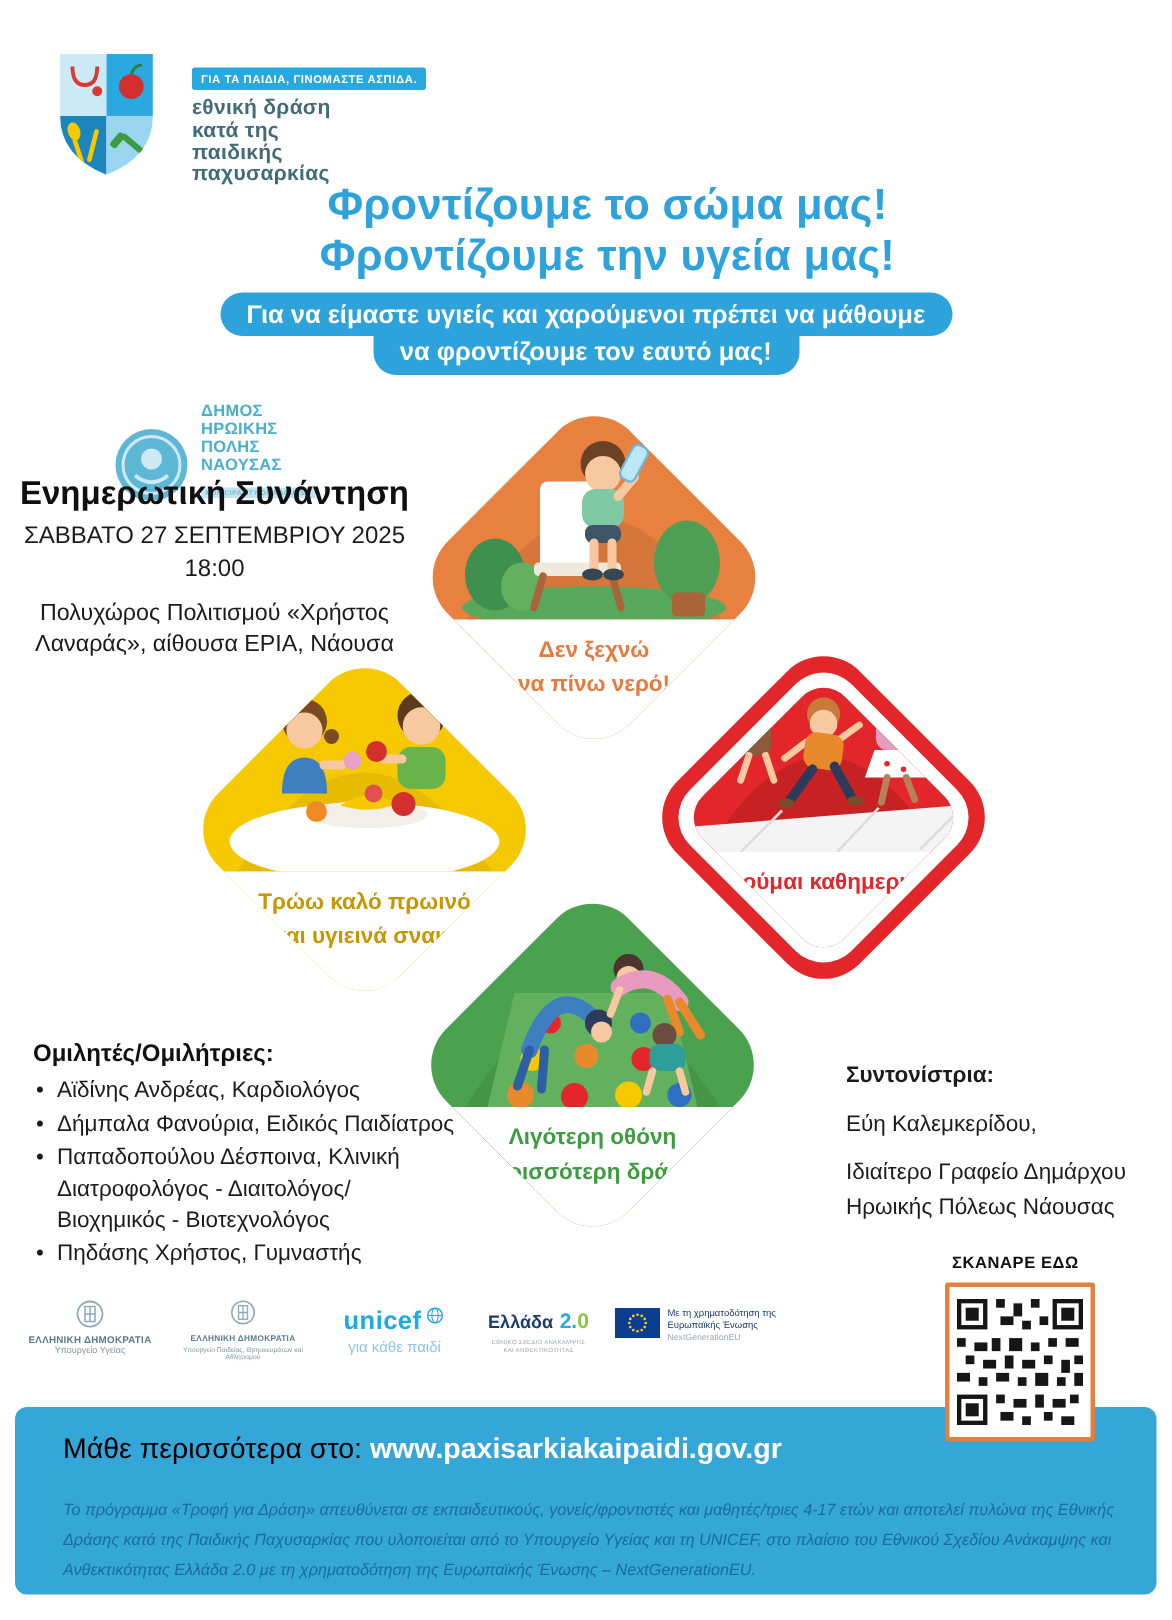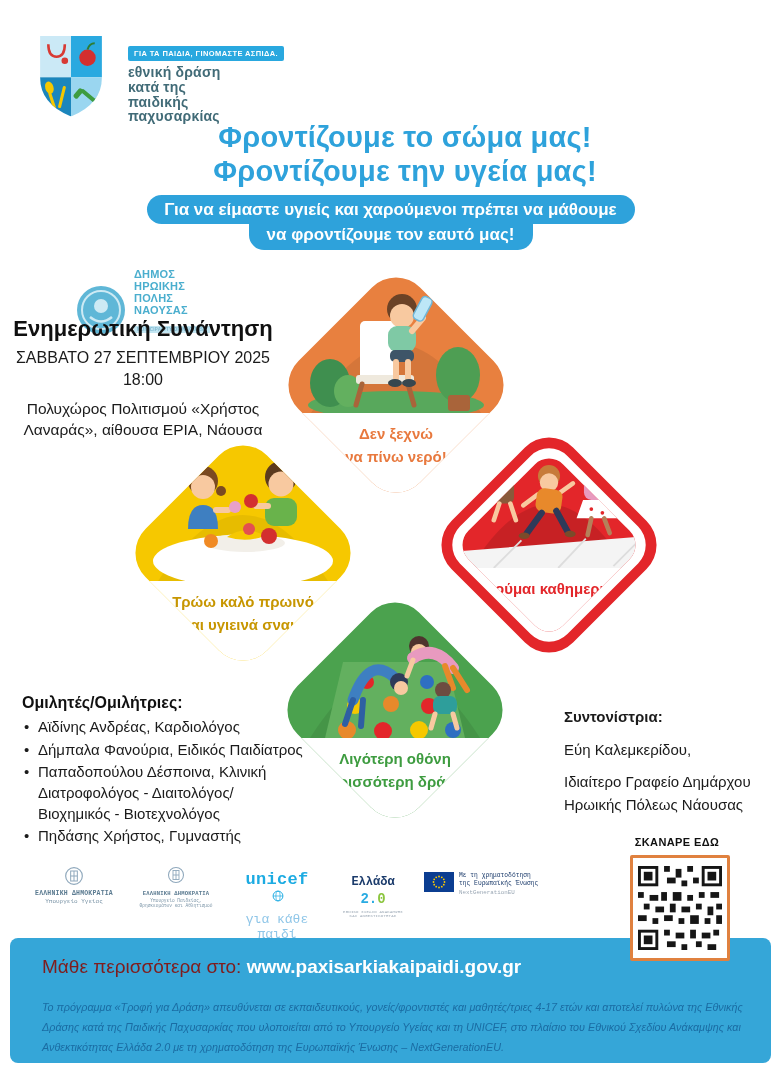--- a/index.html
+++ b/index.html
@@ -63,45 +63,45 @@
   .coord h3{margin:0;font-size:15px;font-weight:bold;}
   .coord .c-name{margin-top:16px;}
   .coord .c-role{margin-top:13px;line-height:1.5;}
   
   .scanhere{position:absolute;left:592px;top:836px;width:170px;text-align:center;
     font-size:11px;font-weight:bold;letter-spacing:.4px;color:#101010;}
   .qrbox{position:absolute;left:630px;top:855px;width:84px;height:90px;background:#fff;
     border:3px solid #E0813F;border-radius:2px;padding:5px;z-index:5;}
   .qrbox svg{width:100%;height:100%;display:block;}
   
-  .partners{position:absolute;left:30px;top:866px;width:520px;display:flex;align-items:flex-start;font-family:Liberation Mono, monospace;}
+  .partners{position:absolute;left:16px;top:866px;width:520px;display:flex;align-items:flex-start;}
   .p-item{text-align:center;}
   .p-gov{width:88px;}
   .p-gov .p-icon{height:22px;}
   .p-name{font-size:6.5px;font-weight:bold;color:#5A7A90;margin-top:2px;letter-spacing:.2px;}
   .p-sub{font-size:6px;color:#7d96a8;margin-top:1px;line-height:1.2;}
   .p-gov2{width:80px;margin-left:18px;}
   .p-unicef{width:78px;margin-left:22px;padding-top:4px;}
   .p-unicef .u-word{font-size:17px;font-weight:bold;color:#1CABE2;letter-spacing:.3px;display:inline;}
   .p-unicef .u-globe{display:inline-block;vertical-align:2px;margin-left:2px;}
-  .p-unicef .u-sub{font-size:13px;color:#8FC6E8;margin-top:2px;}
+  .p-unicef .u-sub{font-size:10px;color:#8FC6E8;margin-top:2px;}
   .p-gr20{width:70px;margin-left:22px;padding-top:6px;}
   .g-word{font-size:12px;font-weight:bold;color:#1B3B6B;display:inline;}
   .g-v2{font-size:14px;font-weight:bold;color:#29ABE2;display:inline;}
   .g-v0{font-size:14px;font-weight:bold;color:#8CC63F;display:inline;}
   .g-sub{font-size:4px;color:#9aa7b4;margin-top:2px;letter-spacing:.2px;}
   .p-eu{width:120px;margin-left:16px;display:flex;gap:5px;padding-top:6px;text-align:left;}
   .eu-flag{width:30px;height:20px;flex:none;}
   .eu-text{font-size:6.3px;color:#1B3B6B;line-height:1.25;}
   .eu-ngeu{color:#9aa7b4;margin-top:1px;font-size:5.8px;}
   
   .footerbar{position:absolute;left:10px;top:938px;width:761px;height:125px;
     background:#35A6D8;border-radius:8px;z-index:4;}
   .cta{position:absolute;left:32px;top:18px;font-size:19px;}
-  .cta .cta-prefix{color:#7f1d1d;}
+  .cta .cta-prefix{color:#000000;}
   .cta .cta-url{color:#ffffff;font-weight:bold;}
   .fineprint{position:absolute;left:32px;top:60px;width:706px;font-size:10.8px;font-style:italic;
     color:#1A6CA3;line-height:1.85;}
 </style>
 </head>
 <body>
 
 <div class="brand">
   <div class="brand-shield">
     <svg viewBox="0 0 64 82">

